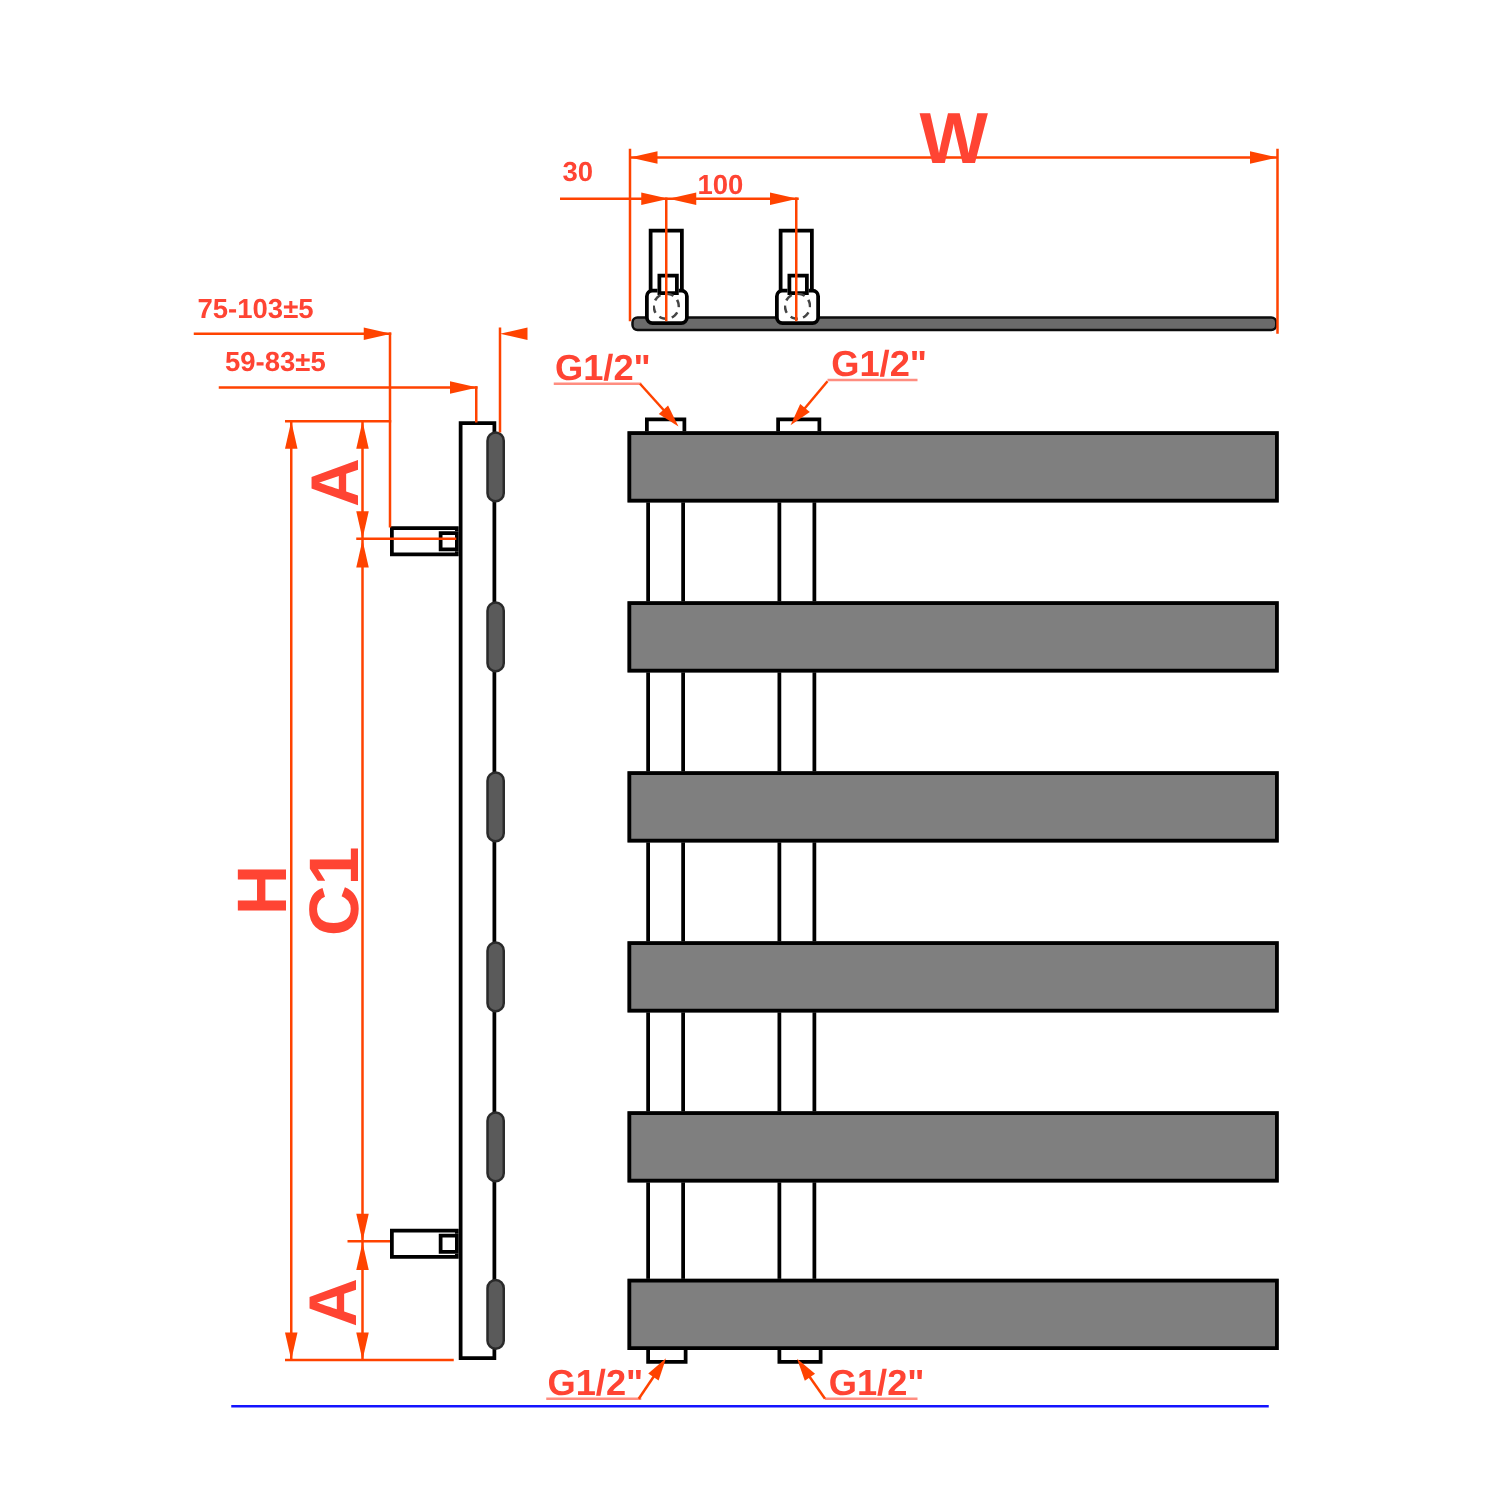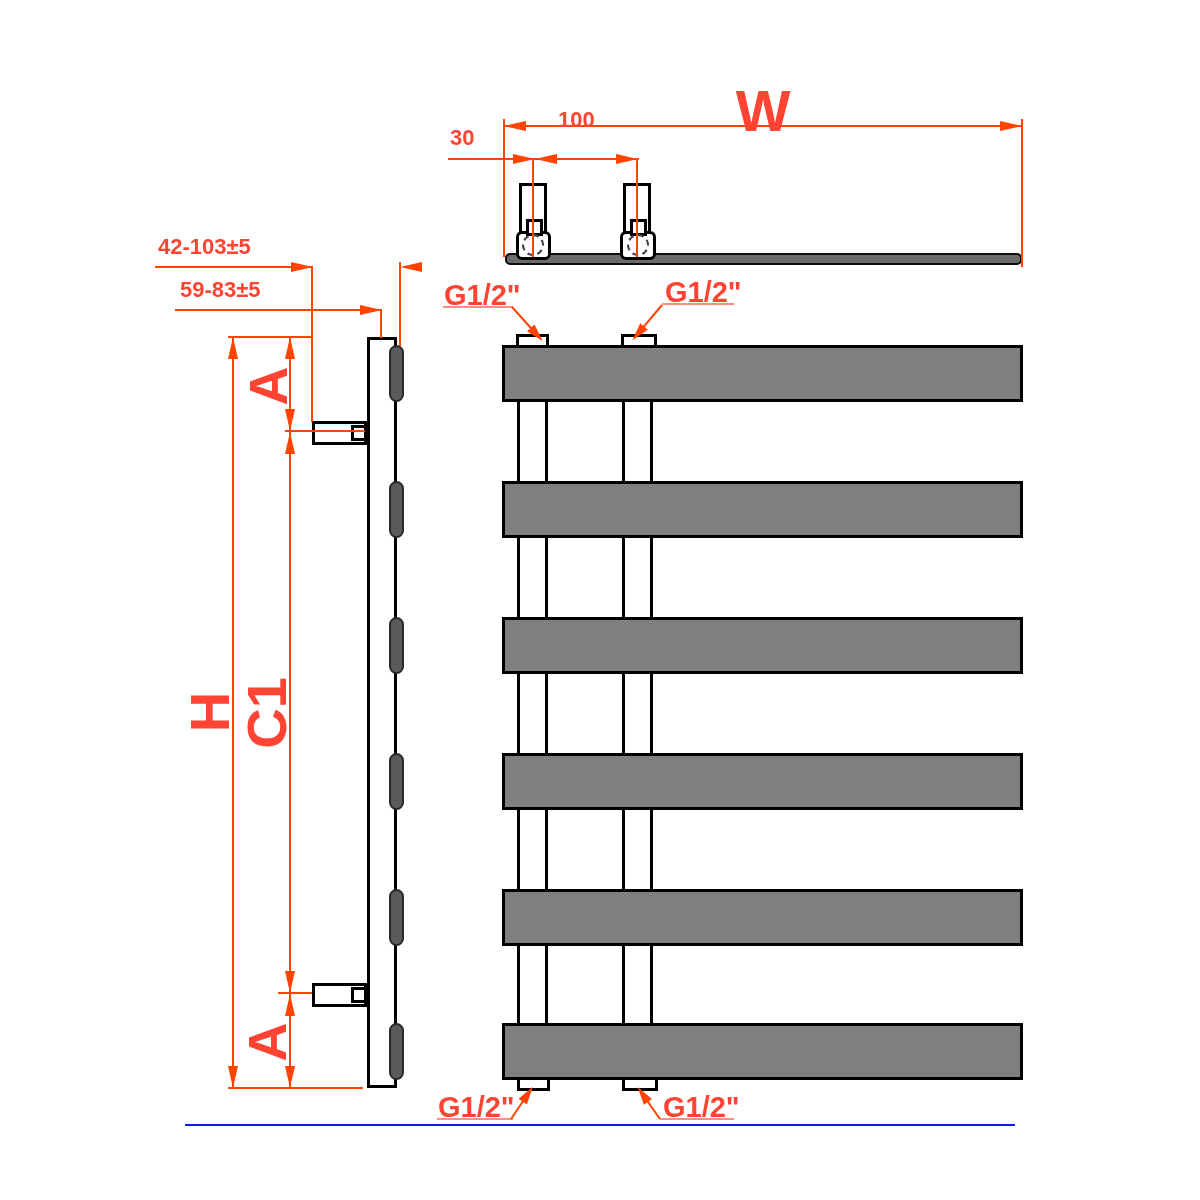--- a/index.html
+++ b/index.html
@@ -91,23 +91,23 @@
   <div class="abs rl rl-v" style="left:1021px;top:119px;height:148px;"></div>
   <div class="abs rtext" style="left:504px;top:82px;width:518px;text-align:center;font-size:58px;line-height:1;">W</div>
 
   <div class="abs rl rl-h" style="left:448px;top:158px;width:191px;"></div>
   <div class="abs arrR" style="left:513px;top:154px;"></div>
   <div class="abs arrL" style="left:535px;top:154px;"></div>
   <div class="abs arrR" style="left:616px;top:154px;"></div>
   <div class="abs rl rl-v" style="left:532px;top:158px;height:99px;"></div>
   <div class="abs rl rl-v" style="left:636px;top:158px;height:99px;"></div>
   <div class="abs rtext dim-num" style="left:450px;top:127px;">30</div>
-  <div class="abs rtext dim-num" style="left:558px;top:109px;">100</div>
+  <div class="abs rtext dim-num" style="left:558px;top:137px;">100</div>
 
-  <div class="abs rtext dim-num" style="left:158px;top:236px;">42-103±5</div>
+  <div class="abs rtext dim-num" style="left:158px;top:236px;">75-103±5</div>
   <div class="abs rl rl-h" style="left:155px;top:266px;width:158px;"></div>
   <div class="abs arrR" style="left:291px;top:262px;"></div>
   <div class="abs arrL" style="left:400px;top:262px;"></div>
   <div class="abs rl rl-v" style="left:311px;top:266px;height:156px;"></div>
   <div class="abs rl rl-v" style="left:399px;top:262px;height:84px;"></div>
 
   <div class="abs rtext dim-num" style="left:180px;top:279px;">59-83±5</div>
   <div class="abs rl rl-h" style="left:175px;top:309px;width:207px;"></div>
   <div class="abs arrR" style="left:360px;top:305px;"></div>
   <div class="abs rl rl-v" style="left:380px;top:309px;height:29px;"></div>

